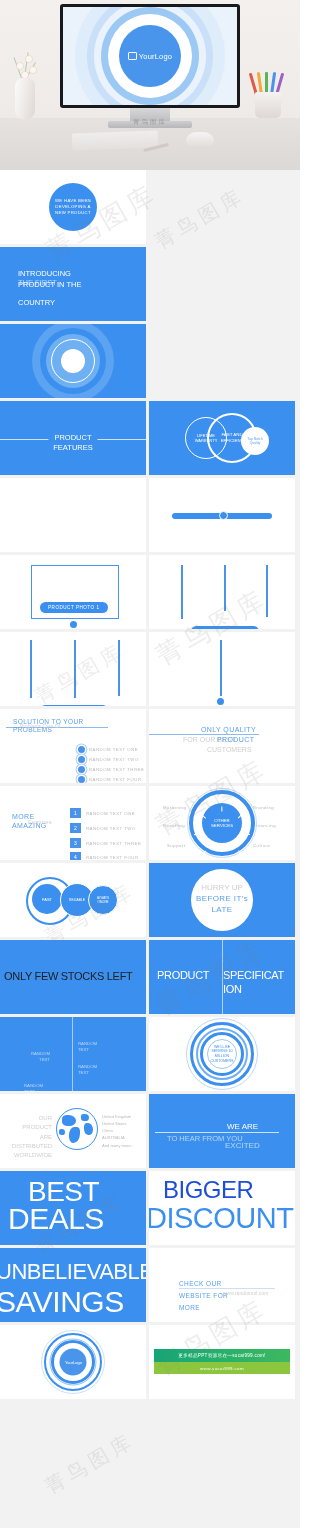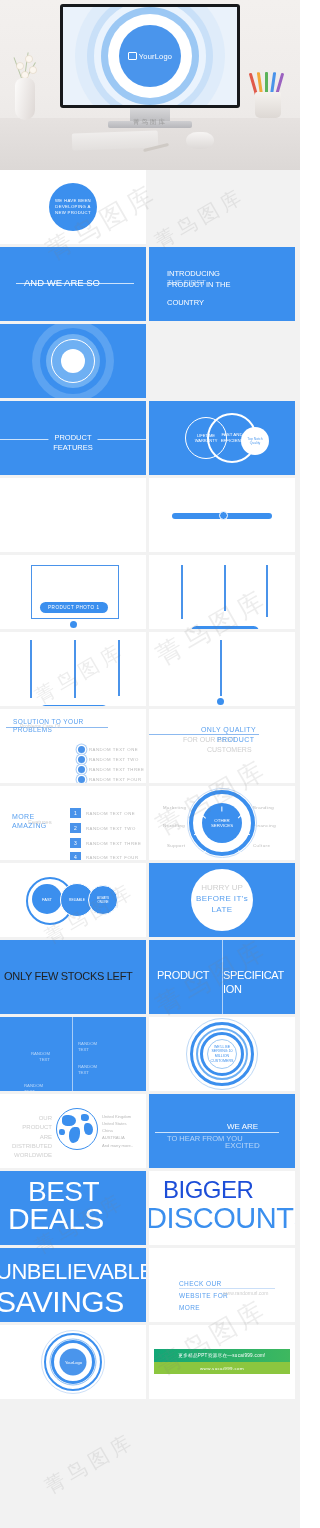--- a/index.html
+++ b/index.html
@@ -125,24 +125,20 @@
     <div class="row">
       <div class="cell">
         <div class="c" style="left:50%;top:50%;transform:translate(-50%,-50%);width:48px;height:48px;border-radius:50%;background:#3b8fee;display:flex;align-items:center;justify-content:center;text-align:center;">
           <span style="color:#fff;font-size:4.3px;line-height:1.45;letter-spacing:.3px;display:block;width:40px">WE HAVE BEEN DEVELOPING A NEW PRODUCT</span>
         </div>
       </div>
     </div>
 
     <div class="row">
       <div class="cell blue">
-        <div class="c hline-w" style="left:16px;top:36px;width:118px"></div>
-        <div class="c ttl-w" style="left:24px;top:30px;font-size:9.5px">AND WE ARE SO</div>
-      </div>
-      <div class="cell blue">
         <div class="c ttl-w" style="left:18px;top:22px;font-size:7.5px">INTRODUCING</div>
         <div class="c ghost-w" style="left:18px;top:31px;font-size:7.5px">THE FIRST</div>
         <div class="c ttl-w" style="left:18px;top:33px;font-size:7.5px">PRODUCT IN THE</div>
         <div class="c ttl-w" style="left:18px;top:51px;font-size:7.5px">COUNTRY</div>
       </div>
     </div>
 
     <div class="row">
       <div class="cell blue">
         <div class="ring" style="width:82px;height:82px;background:#5ca3f1"></div>

